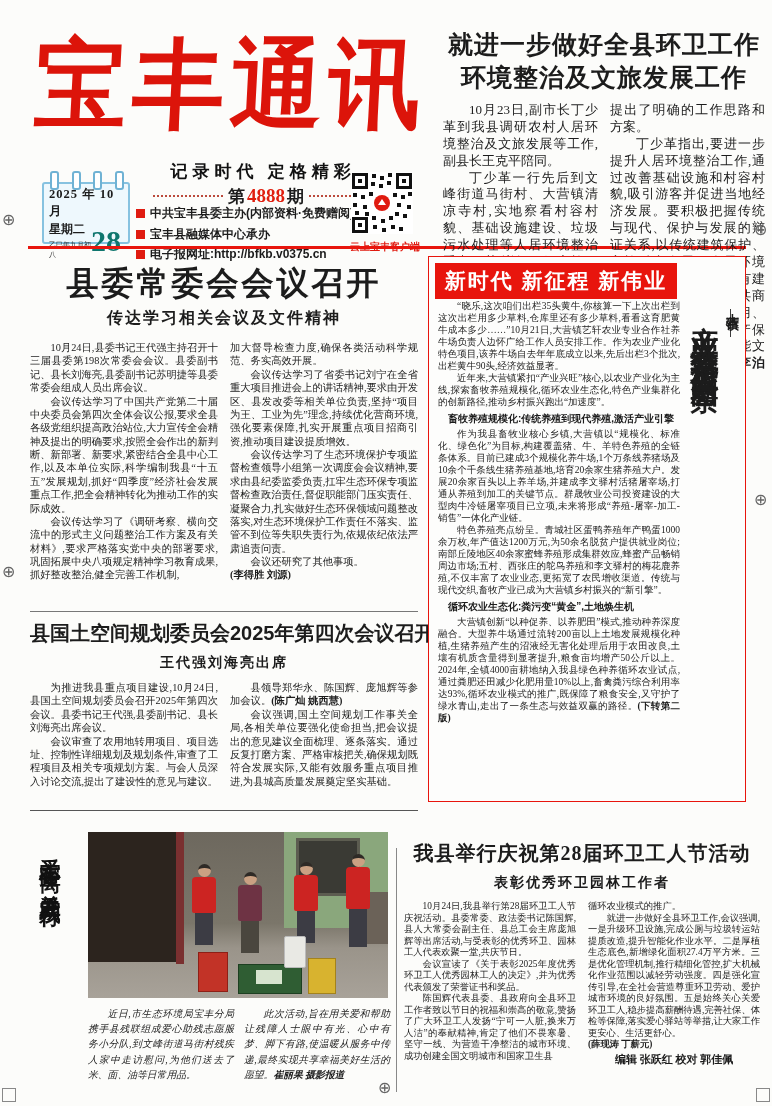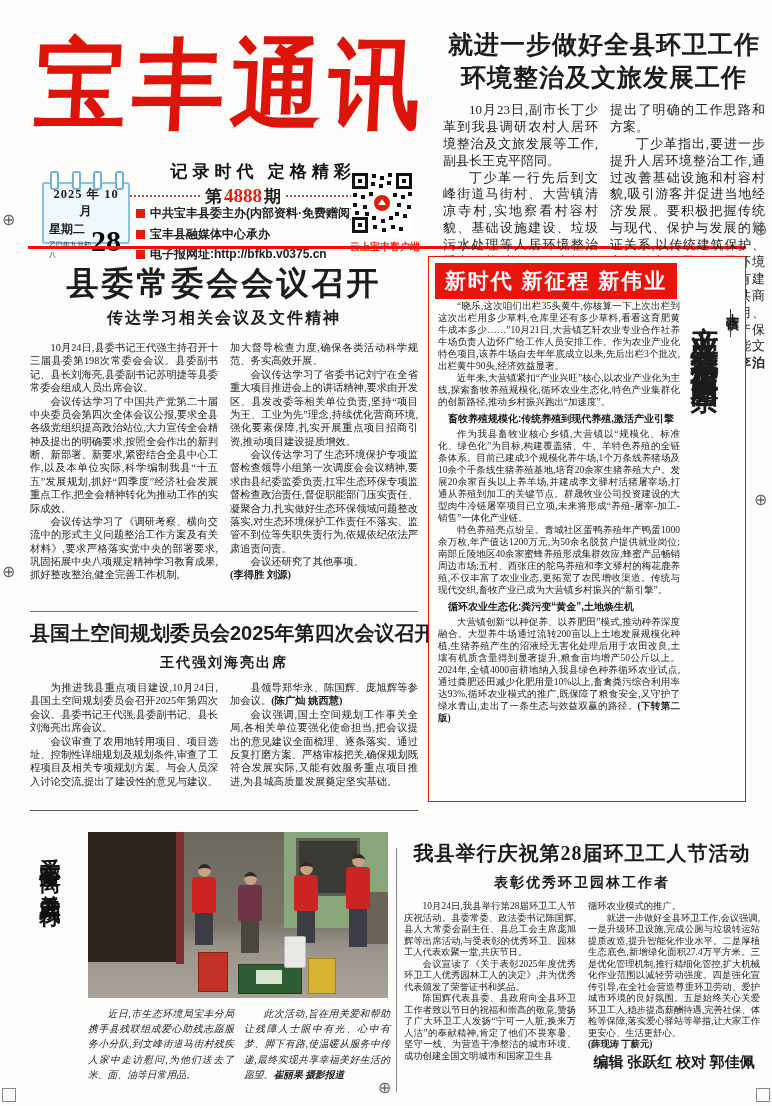--- a/index.html
+++ b/index.html
@@ -14,38 +14,38 @@
     color:#dc140a; font-family:"DejaVu Serif", serif; font-weight:bold;
     font-size:92px; line-height:1.25; letter-spacing:6px; white-space:nowrap;
     transform:skewX(-3deg) scaleY(1.06); transform-origin:left top;
   }
   #slogan {
     position:absolute; left:148px; top:160px; width:230px; text-align:center;
     font-weight:bold; font-size:17px; letter-spacing:5px; color:#111;
   }
   #issue-row {
     position:absolute; left:130px; top:186px; width:226px; height:20px;
-    display:flex; align-items:center; gap:5px;
+    display:flex; align-items:center; gap:5px;padding-left:23px;
   }
   .dotted { flex:1; border-top:2px dotted #bb4a3c; height:0; }
   #issue-text { font-weight:bold; font-size:17px; white-space:nowrap; }
   #issue-number { color:#e02010; font-size:19px; padding:0 2px; }
   
   #calendar {
     position:absolute; left:42px; top:182px; width:88px; height:62px;
     border:2px solid #86c2e0; background:#eef8fd; border-radius:3px;
     box-sizing:border-box; padding:2px 5px 0 5px;
   }
   #cal-rings { position:absolute; left:6px; top:-13px; width:74px; display:flex; justify-content:space-between; }
   #cal-rings span { width:5px; height:15px; border:2px solid #6fb2d4; border-radius:3px; background:#fff; }
-  #cal-line1 { font-size:12.5px; font-weight:bold; letter-spacing:1px; text-align:center; }
+  #cal-line1 { font-size:12.5px; font-weight:bold; letter-spacing:1px; text-align:left; }
   #cal-line2 { display:flex; justify-content:space-between; align-items:center; margin-top:1px; }
   #cal-week { font-size:12px; font-weight:bold; }
   #cal-lunar { font-size:7px; color:#333; margin-top:2px; }
-  #cal-day { color:#000000; font-size:30px; font-weight:bold; line-height:0.9; padding-right:2px; }
+  #cal-day { color:#0f766e; font-size:30px; font-weight:bold; line-height:0.9; padding-right:2px; }
   
   #pub-lines { position:absolute; left:136px; top:205px; width:212px; }
   .pub-line { display:flex; align-items:center; margin-bottom:3.5px; }
   .bullet { width:9px; height:9px; background:#e01b10; margin-right:5px; flex:none; }
   .pub-text { font-weight:bold; font-size:12px; font-family:"Liberation Sans",sans-serif; white-space:nowrap; }
   
   #qr-wrap { position:absolute; left:350px; top:172px; width:64px; text-align:center; }
   #qr-caption { color:#e01b10; font-weight:bold; font-size:10px; margin-top:2px; white-space:nowrap; }
   #red-rule { position:absolute; left:28px; top:246px; width:718px; height:3px; background:#e8150d; }
   
@@ -117,21 +117,21 @@
   #box-green-label { left:168px; top:138px; width:26px; height:14px; background:#d7e4cf; }
   #bag-yellow { left:220px; top:126px; width:26px; height:34px; background:#d8b32f; border:1px solid #a3821c; }
   #bag-white { left:196px; top:104px; width:20px; height:30px; background:#e9e9e4; border:1px solid #bbb; border-radius:2px; }
   #photo-caption { position:absolute; left:88px; top:1006px; width:302px; font-size:9.8px; line-height:1.55; font-style:italic; color:#222; }
   #photo-caption .cols { gap:10px; }
   #vert-divider { position:absolute; left:396px; top:848px; width:1px; height:244px; background:#888; }
   #a4 { position:absolute; left:404px; top:840px; width:356px; }
   #a4 .t { font-weight:900; font-size:20px; letter-spacing:1px; text-align:center; white-space:nowrap; font-family:"Liberation Serif",serif; }
   #a4 .st { font-weight:bold; font-size:14px; letter-spacing:2px; text-align:center; margin-top:7px; }
   #a4-body { margin-top:9px; font-size:9.3px; line-height:1.24; }
-  #editors { text-indent:0 !important; text-align:center; font-weight:bold; font-size:15px; margin-top:2px !important; }
+  #editors { text-indent:0 !important; text-align:center; font-weight:bold; font-size:11px; margin-top:2px !important; }
   
   .reg-mark { position:absolute; color:#666; font-size:16px; line-height:1; }
   .corner-mark { position:absolute; width:12px; height:12px; border:1px solid #888; background:transparent; }
 </style>
 </head>
 <body>
 
 <div id="paper">
 
   <div id="masthead">宝丰通讯</div>

